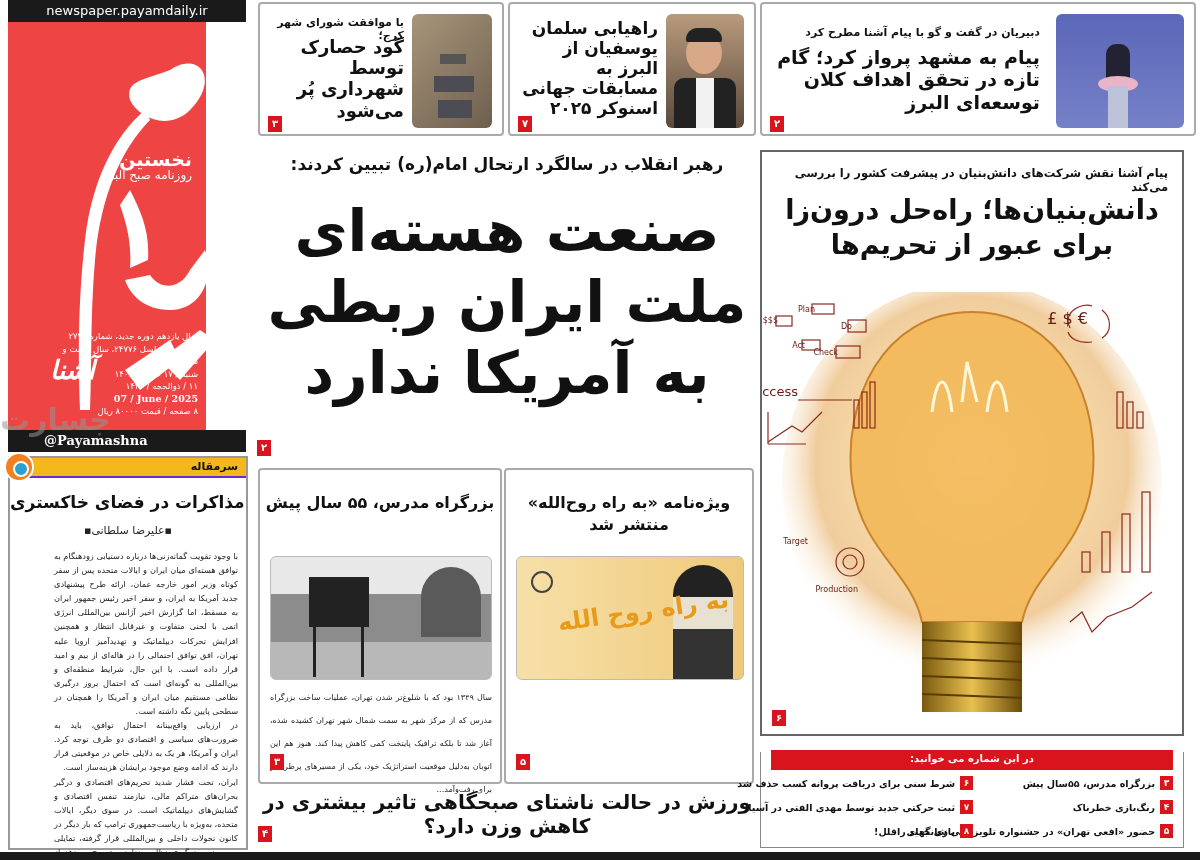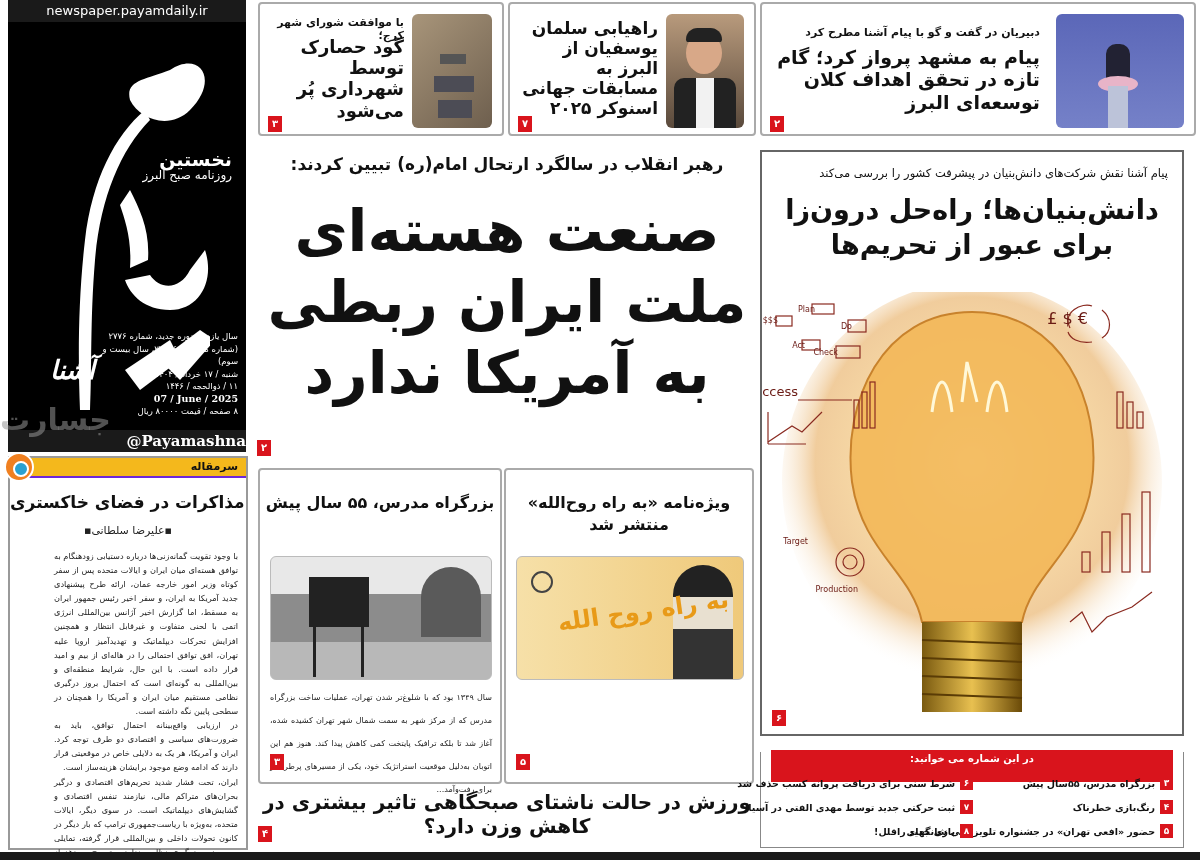--- a/index.html
+++ b/index.html
@@ -1,28 +1,28 @@
 <!DOCTYPE html>
 <html><head>
 <meta charset="utf-8">
 <style>
   * { box-sizing: border-box; margin: 0; padding: 0; }
   body { width: 1200px; height: 860px; background: #fff; font-family: "DejaVu Sans", sans-serif; position: relative; overflow: hidden; direction: rtl; color: #111; }
   .abs { position: absolute; }
   .num-badge { position: absolute; width: 14px; height: 16px; background: #d9141c; color: #fff; font-size: 10px; font-weight: bold; text-align: center; line-height: 16px; }
 
   
-  #masthead { left: 8px; top: 0; width: 238px; height: 452px; background: #000000; }
+  #masthead { left: 8px; top: 0; width: 198px; height: 452px; background: #ef4444; }
   #masthead .url { position:absolute; left:0; top:0; width:238px; height:22px; background:#1a1a1a; color:#fff; font-size:13px; text-align:center; line-height:22px; direction:ltr; }
   #masthead .logo { position:absolute; left:22px; top:40px; width:180px; height:380px; }
   #masthead .tag1 { position:absolute; right:14px; top:148px; color:#fff; font-size:19px; font-weight:bold; }
   #masthead .tag2 { position:absolute; right:14px; top:168px; color:#fff; font-size:12px;text-align:center; }
   #masthead .info { position:absolute; right:8px; top:330px; color:#fff; font-size:8.5px; line-height:12.5px; text-align:right; width:150px; }
   #masthead .info .en { direction:ltr; text-align:right; font-family:"DejaVu Serif", serif; font-weight:bold; font-size:9.5px; }
-  #masthead .handle { position:absolute; left:0; bottom:0; width:238px; height:22px; background:#1a1a1a; color:#fff; font-family:"DejaVu Serif", serif; font-weight:bold; font-size:15px; line-height:22px; text-align:right; direction:ltr;padding-left:36px; }
+  #masthead .handle { position:absolute; left:0; bottom:0; width:238px; height:22px; background:#1a1a1a; color:#fff; font-family:"DejaVu Serif", serif; font-weight:bold; font-size:13px; line-height:22px; text-align:left; direction:ltr;padding-left:36px; }
   #masthead .ashna { position:absolute; left:42px; top:355px; color:#fff; font-size:26px; font-weight:bold; font-style:italic; }
   .watermark { position:absolute; left:0; top:402px; color:rgba(150,150,150,0.55); font-size:30px; font-weight:bold; }
 
   
   #editorial { left: 8px; top: 456px; width: 240px; height: 394px; border: 2px solid #999; background:#fff; }
   #editorial .head { height: 20px; background: #f4b81c; border-bottom:2px solid #6d28d9; position:relative; }
   #editorial .head span { position:absolute; right:8px; top:2px; font-size:11px; font-weight:bold; color:#111; }
   #editorial .eye { position:absolute; left:-6px; top:-6px; width:30px; height:30px; border-radius:50%; background:#f08020; border:2px solid #fff; }
   #editorial .eye::after { content:""; position:absolute; left:7px; top:7px; width:12px; height:12px; border-radius:50%; background:#2aa0d0; border:2px solid #fff; }
   #editorial .title { font-size: 17px; font-weight: bold; text-align:left; margin-top: 14px; }
@@ -35,35 +35,35 @@
   .teaser .img { position:absolute; top:10px; border-radius:6px; overflow:hidden; }
   .teaser .kicker { position:absolute; font-size:11px; font-weight:bold; }
   .teaser .hl { position:absolute; font-weight:900; line-height:1.18; }
 
   
   #main-kicker { left:262px; top:154px; width:490px; text-align:center; font-size:17px; font-weight:bold; }
   #main-hl { left:262px; top:196px; width:490px; text-align:center; font-size:58px; font-weight:900; line-height:1.22; letter-spacing:-1px; }
 
   
   #bulb-box { left:760px; top:150px; width:424px; height:586px; border:2px solid #666; border-top-width:2px; border-bottom-width:2px; background:#fff; }
-  #bulb-box .kicker { position:absolute; right:14px; top:14px; font-size:11.5px; font-weight:normal; }
+  #bulb-box .kicker { position:absolute; right:14px; top:14px; font-size:11.5px; font-weight:bold; }
   #bulb-box .hl { position:absolute; right:10px; top:40px; width:400px; text-align:center; font-size:27px; font-weight:900; line-height:1.3; }
 
   
   .feat { position:absolute; top:468px; height:316px; border:2px solid #aaa; border-radius:4px; background:#fff; }
   .feat .hl { position:absolute; top:22px; width:100%; text-align:center; font-size:16px; font-weight:bold; line-height:1.35; }
   .feat .img { position:absolute; top:86px; left:10px; height:124px; border-radius:6px; overflow:hidden; border:1px solid #bbb; }
   .feat .txt { position:absolute; top:216px; left:10px; font-size:8px; line-height:23px; text-align:justify; color:#222; }
 
   
   #bottom-hl { left:262px; top:790px; width:490px; font-size:20px; font-weight:900; text-align:center; }
 
   
   #issue-box { left:760px; top:752px; width:424px; height:96px; border:1px solid #888; border-top:none; }
-  #issue-box .bar { position:absolute; left:10px; right:10px; top:-2px; height:32px; background:#d9141c; color:#fff; font-size:10px; font-weight:bold; text-align:center; line-height:18px; }
+  #issue-box .bar { position:absolute; left:10px; right:10px; top:-2px; height:20px; background:#d9141c; color:#fff; font-size:10px; font-weight:bold; text-align:center; line-height:18px; }
   .issue-item { position:absolute; font-size:9.5px; font-weight:bold; display:flex; align-items:center; gap:5px; white-space:nowrap; }
   .issue-item .n { width:13px; height:14px; background:#d9141c; color:#fff; font-size:9px; line-height:14px; text-align:center; }
 
   .rule-bottom { position:absolute; left:0; top:852px; width:1200px; height:8px; background:#1a1a1a; }
 </style>
 </head>
 <body>
 
 <div id="masthead" class="abs">
   <div class="url">newspaper.payamdaily.ir</div>

